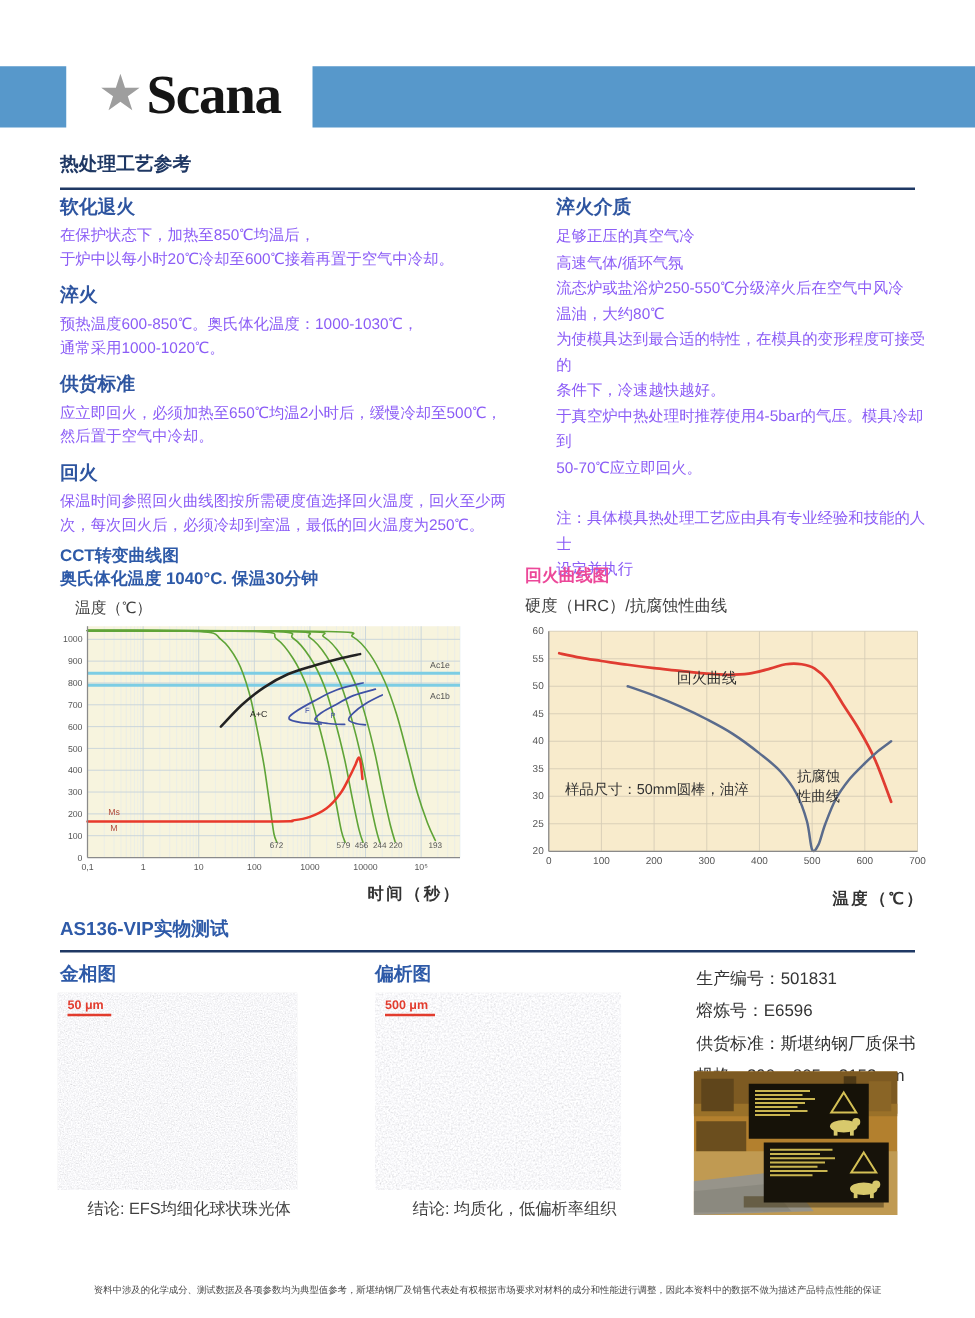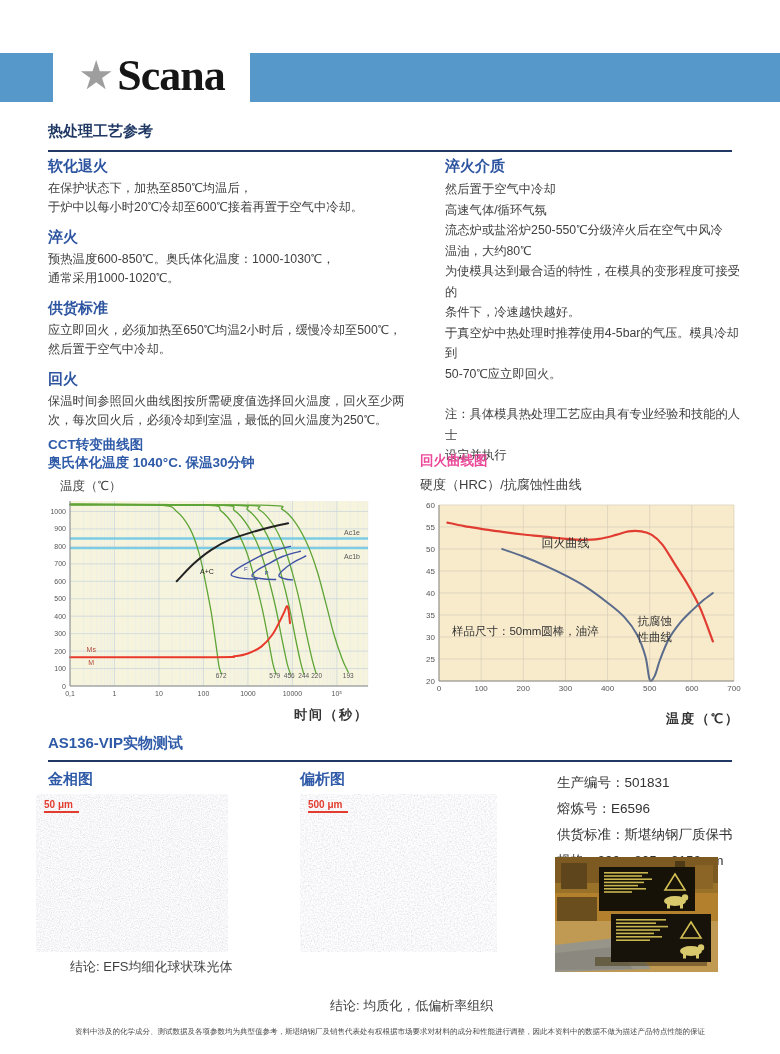--- a/index.html
+++ b/index.html
@@ -10,40 +10,40 @@
            display:flex;align-items:center;justify-content:center;}
   .star{color:#9e9e9e;font-size:40px;line-height:1;margin-right:3px;}
   .logotext{font-family:"Liberation Serif",serif;font-weight:700;font-size:44px;color:#151515;letter-spacing:-1px;}
   .doc-title{position:absolute;left:48px;top:122px;font-size:15px;color:#1f3864;font-weight:700;}
   .rule{position:absolute;left:48px;width:684px;height:0;border-top:2px solid #1f3864;}
   #rule1{top:150px;} #rule2{top:760px;}
   .col-left{position:absolute;left:48px;top:158px;width:385px;}
   .col-right{position:absolute;left:445px;top:158px;width:305px;}
   .sec-h{color:#2e55a0;font-size:15px;font-weight:700;margin:12px 0 5px 0;line-height:16px;}
   .sec:first-child .sec-h, .col-right .sec-h{margin-top:0;}
-  .bodyline{font-size:12.3px;color:#404040;line-height:19px;margin:0;}
+  .bodyline{font-size:12.3px;color:#8b5cf6;line-height:19px;margin:0;}
   .col-right .bodyline{line-height:20.5px;}
   .note{margin-top:20px;}
   .cct-title{position:absolute;left:48px;top:436px;font-size:13.5px;color:#2e5aa8;font-weight:700;line-height:17.5px;}
   .cct-ylabel{position:absolute;left:60px;top:478px;font-size:12.5px;color:#3f3f3f;}
   #chart-cct{position:absolute;left:46px;top:497px;}
   .cct-xlabel{position:absolute;left:294px;top:706px;font-size:13px;color:#333;font-weight:700;letter-spacing:2px;}
   .tmp-title{position:absolute;left:420px;top:452px;font-size:13.5px;color:#ec4899;font-weight:700;text-align:right;}
   .tmp-ylabel{position:absolute;left:420px;top:476px;font-size:13px;color:#3f3f3f;}
   #chart-temper{position:absolute;left:413px;top:497px;}
   .tmp-xlabel{position:absolute;left:666px;top:710px;font-size:13px;color:#333;font-weight:700;letter-spacing:2px;}
   .as-title{position:absolute;left:48px;top:734px;font-size:15px;color:#2e5aa8;font-weight:700;}
   .micro-h{position:absolute;top:770px;font-size:15px;color:#2e5aa8;font-weight:700;}
   #micro-h1{left:48px;} #micro-h2{left:300px;}
   .micro{position:absolute;top:794px;height:158px;overflow:hidden;}
-  #micro1{left:36px;width:192px;} #micro2{left:300px;width:197px;text-align:center;}
+  #micro1{left:46px;width:192px;} #micro2{left:300px;width:197px;text-align:center;}
   .scalebar{position:absolute;left:8px;top:5px;color:#e23c2e;font-size:10px;font-weight:700;
             border-bottom:2px solid #e23c2e;padding:0 6px 1px 0;}
   .caption{position:absolute;top:958px;font-size:13px;color:#3f3f3f;}
-  #cap1{left:70px;} #cap2{left:330px;margin-top:39px;}
+  #cap1{left:70px;} #cap2{left:330px;}
   .pinfo{position:absolute;left:557px;top:770px;font-size:13.5px;color:#333;}
   .pinfo div{line-height:26px;}
   .photo{position:absolute;left:555px;top:857px;width:163px;height:115px;}
   .footer{position:absolute;left:0;top:1027px;width:780px;text-align:center;font-size:7.5px;color:#4a4a4a;}
 </style>
 </head>
 <body>
 
 <div class="page">
 
@@ -74,21 +74,21 @@
     </div>
     <div class="sec">
       <div class="sec-h">回火</div>
       <p class="bodyline">保温时间参照回火曲线图按所需硬度值选择回火温度，回火至少两</p>
       <p class="bodyline">次，每次回火后，必须冷却到室温，最低的回火温度为250℃。</p>
     </div>
   </div>
 
   <div class="col-right">
     <div class="sec-h">淬火介质</div>
-    <p class="bodyline">然后置于空气中冷却</p>
+    <p class="bodyline">足够正压的真空气冷</p>
     <p class="bodyline">高速气体/循环气氛</p>
     <p class="bodyline">流态炉或盐浴炉250-550℃分级淬火后在空气中风冷</p>
     <p class="bodyline">温油，大约80℃</p>
     <p class="bodyline">为使模具达到最合适的特性，在模具的变形程度可接受的</p>
     <p class="bodyline">条件下，冷速越快越好。</p>
     <p class="bodyline">于真空炉中热处理时推荐使用4-5bar的气压。模具冷却到</p>
     <p class="bodyline">50-70℃应立即回火。</p>
     <p class="bodyline note">注：具体模具热处理工艺应由具有专业经验和技能的人士</p>
     <p class="bodyline">设定并执行</p>
   </div>

